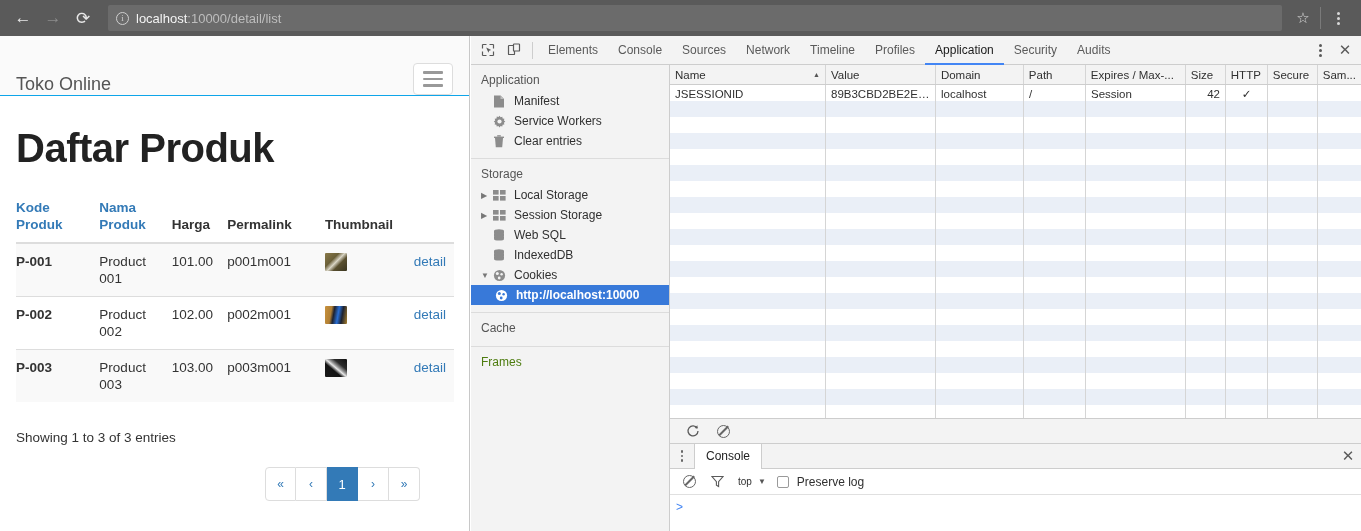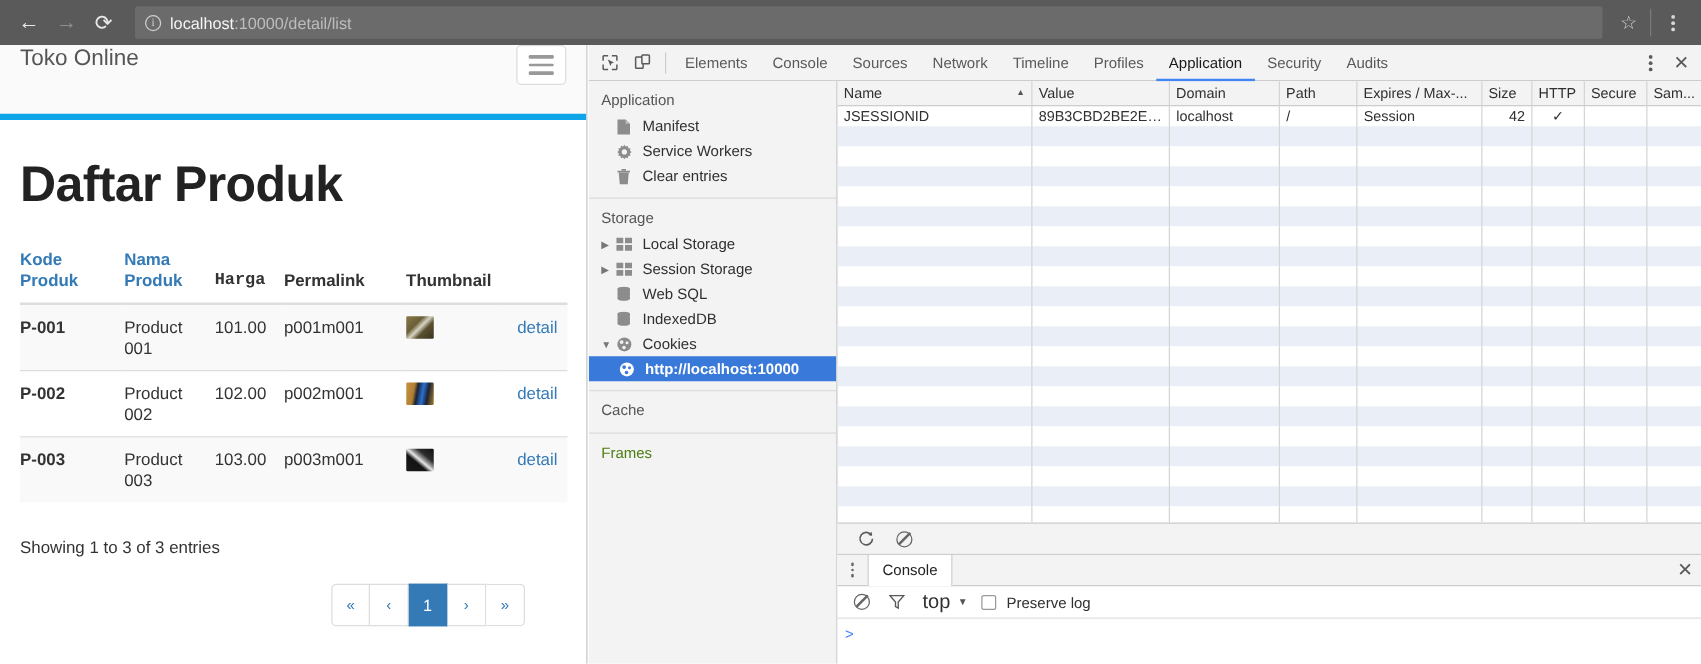--- a/index.html
+++ b/index.html
@@ -37,22 +37,22 @@
            display:flex; flex-direction:column; align-items:center; }
   .kebab i { width:3px; height:3px; background:#d8d8d8; border-radius:50%; margin:1px 0; display:block; }
   .chrome-sep { width: 1px; height: 22px; background: #7a7a7a; margin: 0 2px; }
 
   
   .page {
     position: absolute; left: 0; top: 36px; width: 470px; height: 495px;
     background: #fff; border-right: 1px solid #c8c8c8; overflow: hidden;
   }
   .navbar {
-    height: 60px; border-bottom: 5px solid #0ea5e9; background: #fafafa;
-    display: flex; align-items: flex-start; padding: 0 16px; justify-content: space-between;
+    height: 60px; border-bottom: 1px solid #0ea5e9; background: #fafafa;
+    display: flex; align-items: flex-end; padding: 0 16px; justify-content: space-between;
   }
   .brand { font-size: 18px; color: #555; }
   .navbar-toggle {
     width: 40px; height: 32px; border: 1px solid #dddddd; border-radius: 4px;
     background: #fff; display: flex; flex-direction: column; align-items: center;
     justify-content: center; gap: 4px;
   }
   .navbar-toggle i { display: block; width: 20px; height: 2.5px; background: #999; border-radius: 1px; }
 
   .page-body { padding: 0 16px; }
@@ -65,21 +65,21 @@
   }
   table.products th.sortable { color: #337ab7; }
   table.products td {
     padding: 9px 8px 9px 0; border-top: 1px solid #dddddd; vertical-align: top;
     color: #333; line-height: 17px;
   }
   table.products tbody tr.odd td { background: #f9f9f9; }
   td.kode { font-weight: bold; }
   .col-kode { width: 86px; }
   .col-nama { width: 74px; }
-  .col-harga { width: 56px; font-family: Liberation Mono, monospace; }
+  .col-harga { width: 56px; }
   .col-perma { width: 100px; }
   .col-thumb { width: 68px; }
   .col-act { width: 54px; text-align: right; }
   .detail-link { color: #337ab7; text-decoration: none; font-size: 13.5px; }
   .thumb { width: 22px; height: 18px; display: block; border-radius: 1px; }
 
   .showing { font-size: 13.5px; color: #333; margin-top: 28px; }
 
   .pagination { display: flex; justify-content: flex-end; margin-top: 22px; padding-right: 33px; }
   .pagination .pg {
@@ -158,21 +158,21 @@
   .drawer-tab {
     height: 25px; padding: 0 11px; display: flex; align-items: center;
     background: #fff; border-left: 1px solid #cdcdcd; border-right: 1px solid #cdcdcd;
     font-size: 12px; color: #222;
   }
   .drawer-close { margin-left: auto; font-size: 15px; color: #5a5a5a; width: 26px; text-align: center; }
   .console-toolbar {
     height: 26px; display: flex; align-items: center; padding-left: 6px;
     border-bottom: 1px solid #e0e0e0; gap: 2px;
   }
-  .ctx-label { font-size: 16px; color: #303030; margin: 0 4px 0 6px; }
+  .ctx-label { font-size: 10px; color: #303030; margin: 0 4px 0 6px; }
   .caret-dn { font-size: 8px; color: #555; margin-right: 9px; }
   .chk { width: 12px; height: 12px; border: 1px solid #9a9a9a; border-radius: 2px; background: #fff; margin-right: 6px; }
   .preserve-lbl { font-size: 12px; color: #303030; }
   .console-body { height: 36px; padding: 5px 6px; }
   .prompt-arrow { color: #4285f4; font-size: 12px; }
   .no-entry { width: 13px; height: 13px; border: 1.5px solid #666; border-radius: 50%; position: relative; display: inline-block; }
   .no-entry::after { content: ""; position: absolute; left: -1px; top: 4.2px; width: 13px; height: 1.5px; background: #666; transform: rotate(-45deg); }
 </style>
 </head>
 <body>

